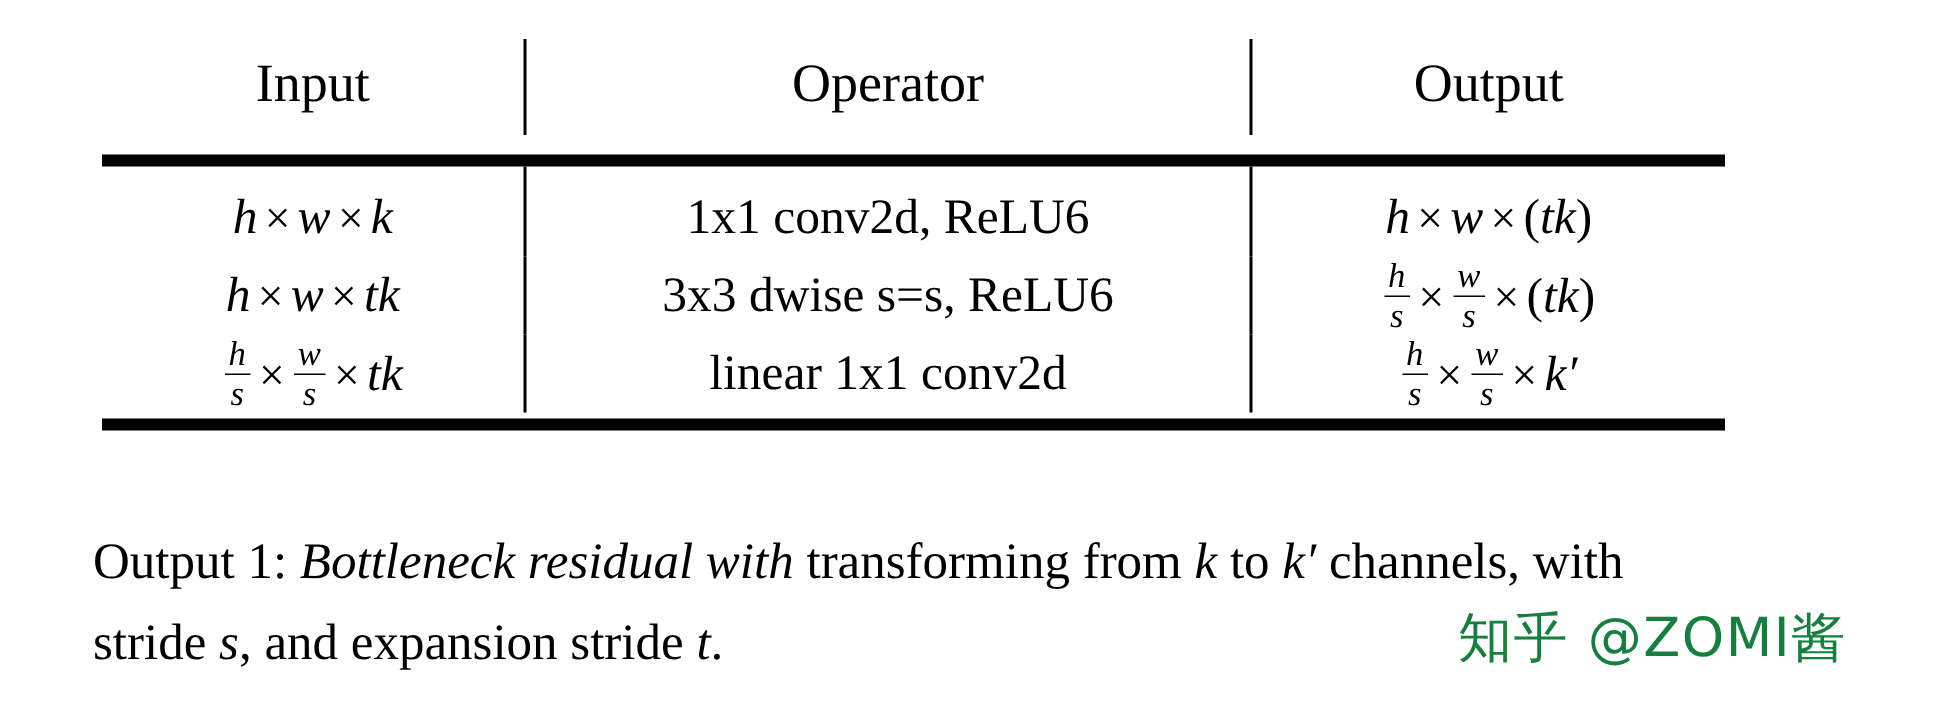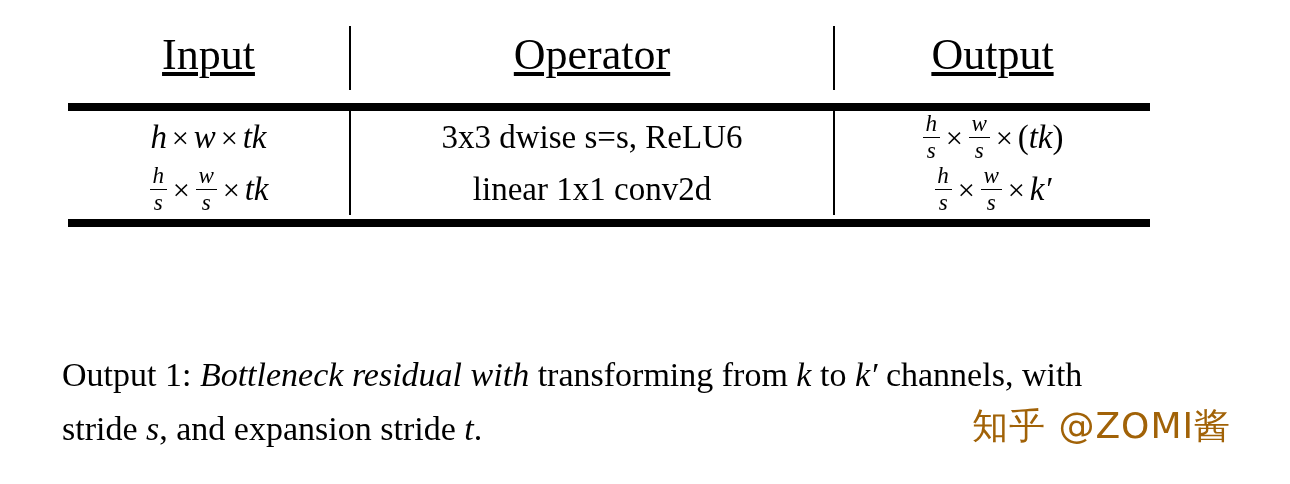--- a/index.html
+++ b/index.html
@@ -35,25 +35,24 @@
   .tbl col.c-output   { width: 316px; }
 
   .tbl th, .tbl td {
     text-align: center;
     vertical-align: middle;
     padding: 0;
   }
 
   .tbl thead th {
     font-weight: normal;
-    font-size: 44px;
+    font-size: 36px;
     line-height: 1.0;
     height: 58px;
     padding-bottom: 6px;
-    text-decoration: underline;
   }
 
   .thead-row th.col-operator,
   .thead-row th.col-output,
   .tbody-row td.col-operator,
   .tbody-row td.col-output {
     border-left: 2px solid #000;
   }
 
   
@@ -125,21 +124,21 @@
   }
   #caption .it { font-style: italic; }
 
   
   #watermark {
     position: absolute;
     left: 972px;
     top: 404px;
     font-size: 36px;
     line-height: 44px;
-    color: #a16207;
+    color: #15803d;
     font-family: "DejaVu Sans", "Liberation Sans", sans-serif;
     white-space: nowrap;
     letter-spacing: 1px;
   }
 </style>
 </head>
 <body>
 
 <div id="table-figure">
 
@@ -163,20 +162,31 @@
   <div class="rule-thick"></div>
 
   <table class="tbl">
     <colgroup>
       <col class="c-input">
         <col class="c-operator">
         <col class="c-output">
     </colgroup>
     <tbody>
 
+      <tr class="tbody-row r1">
+        <td class="col-input">
+          <span class="mi">h</span><span class="times">×</span><span class="mi">w</span><span class="times">×</span><span class="mi">k</span>
+        </td>
+        <td class="col-operator">
+          <span class="op-text">1x1 conv2d</span><span class="op-text">, ReLU6</span>
+        </td>
+        <td class="col-output">
+          <span class="mi">h</span><span class="times">×</span><span class="mi">w</span><span class="times">×</span><span class="mrm">(</span><span class="mi">tk</span><span class="mrm">)</span>
+        </td>
+      </tr>
 
       <tr class="tbody-row r2">
         <td class="col-input">
           <span class="mi">h</span><span class="times">×</span><span class="mi">w</span><span class="times">×</span><span class="mi">tk</span>
         </td>
         <td class="col-operator">
           <span class="op-text">3x3 dwise s=</span><span class="mi op-text">s</span><span class="op-text">, ReLU6</span>
         </td>
         <td class="col-output">
           <span class="frac">

